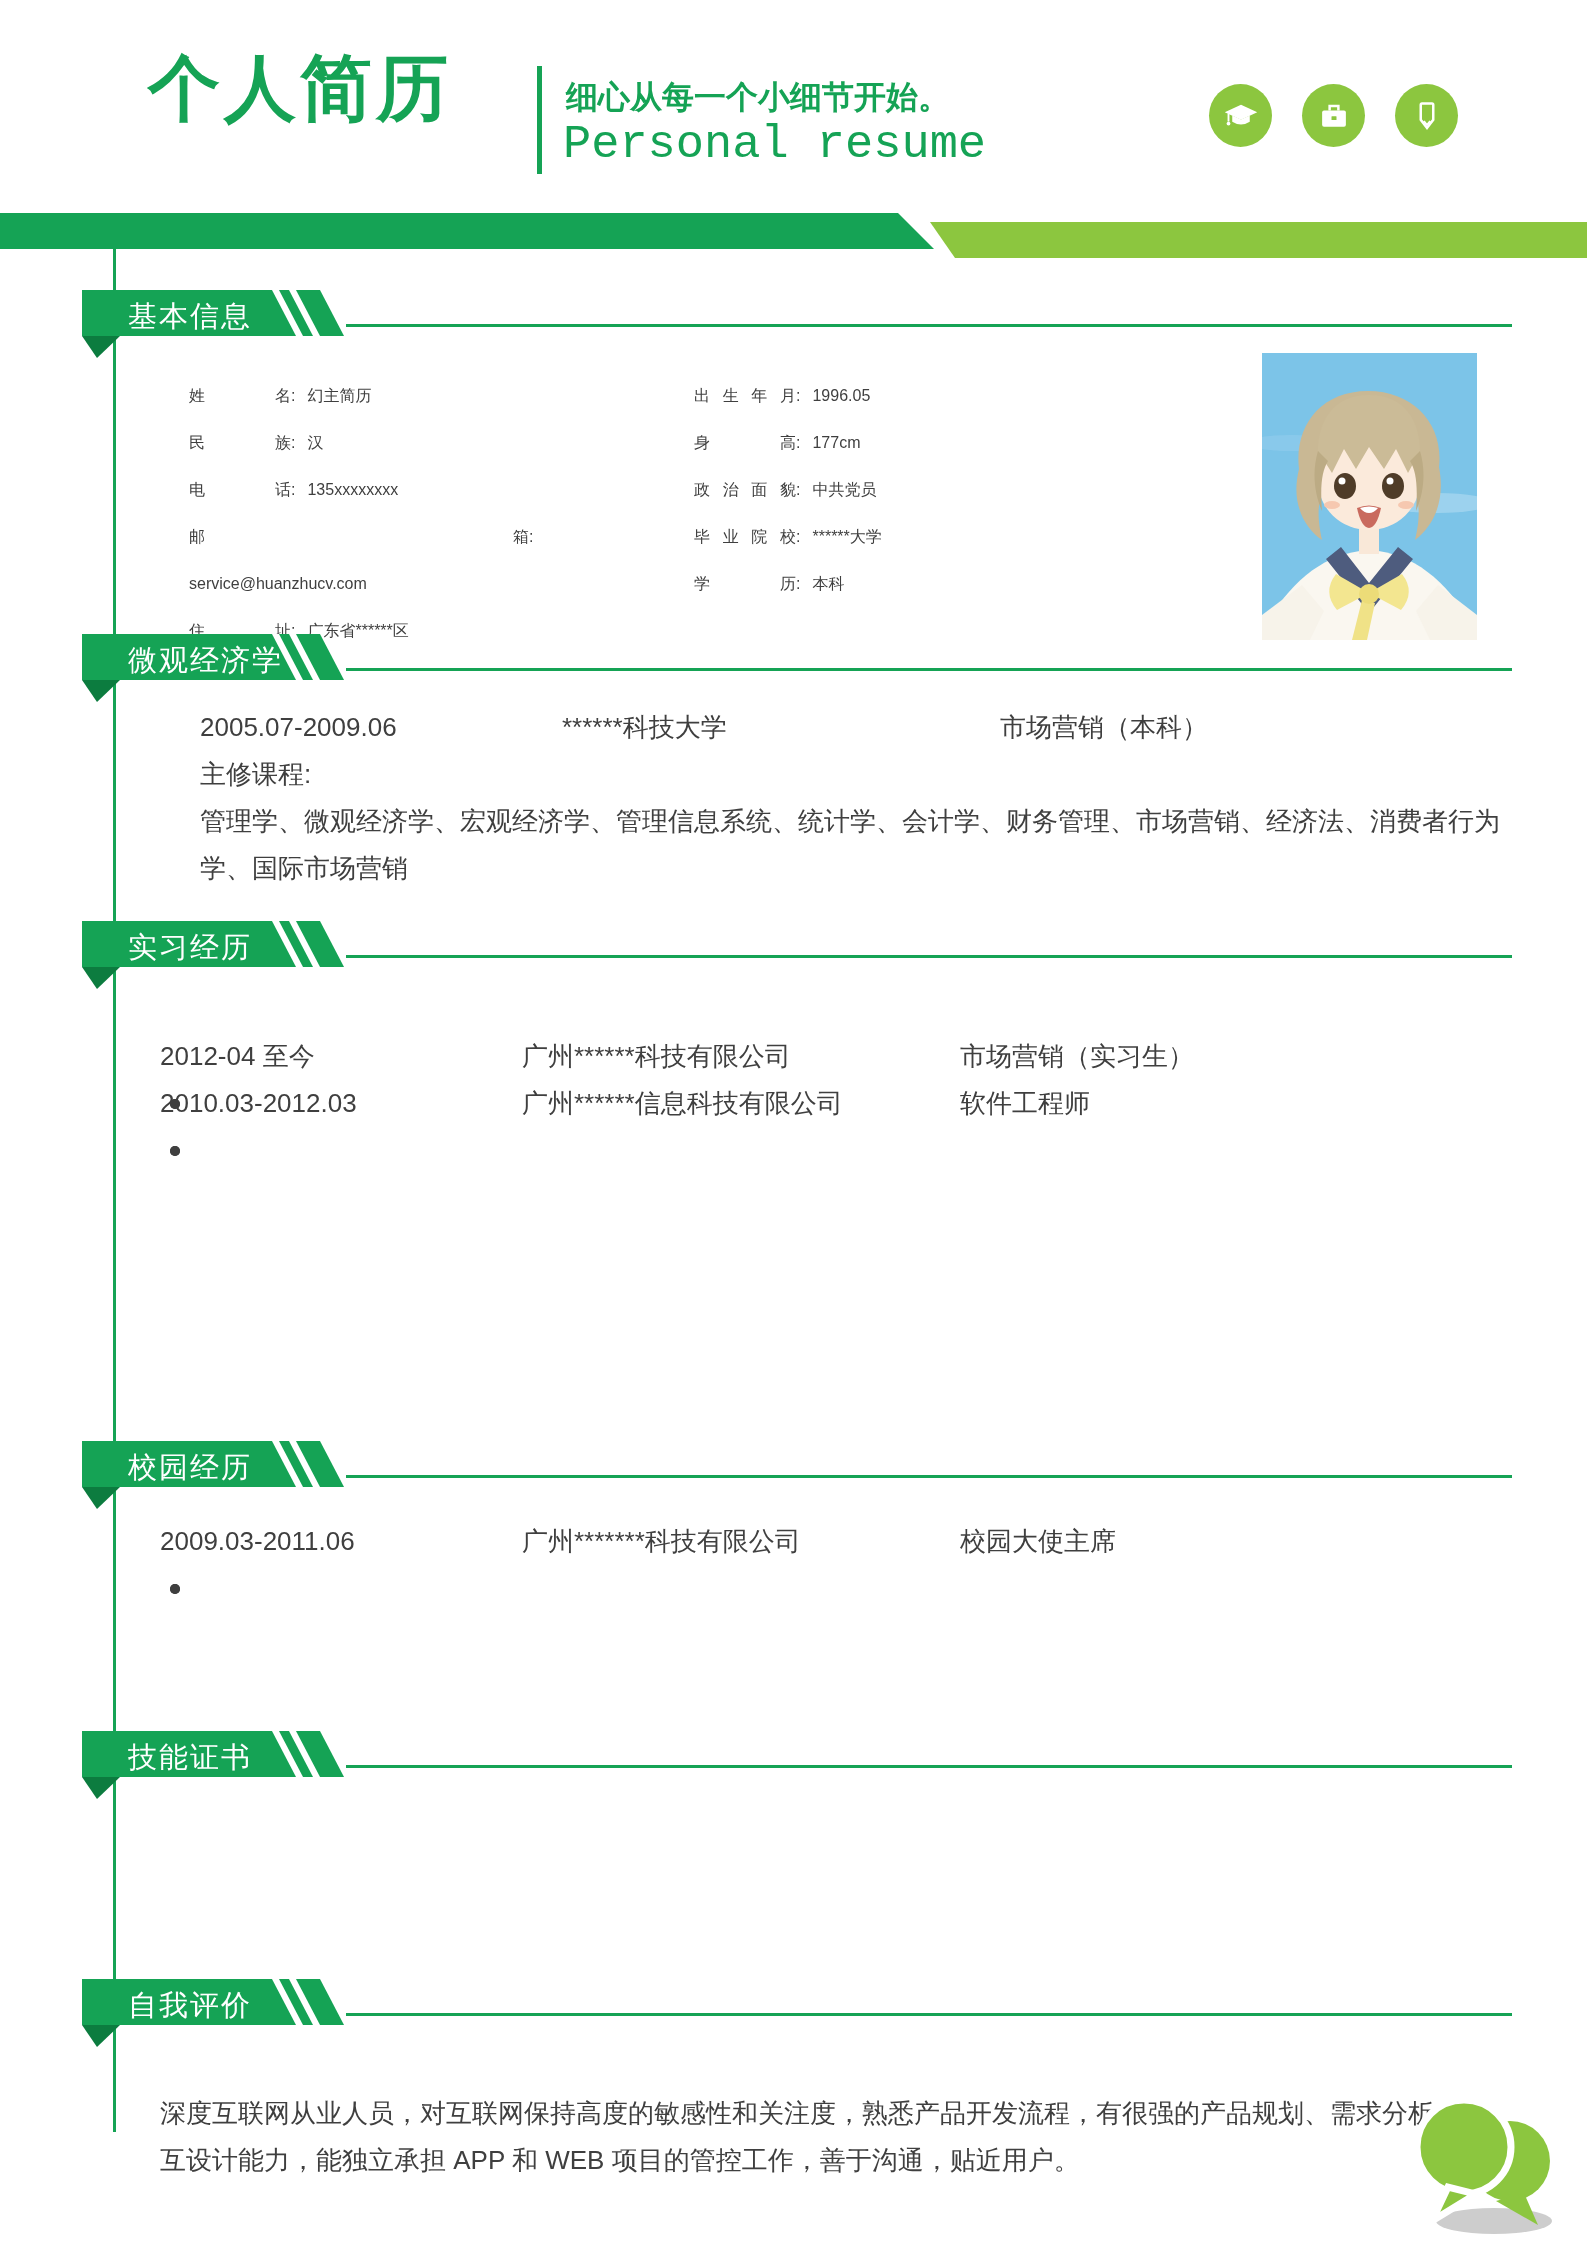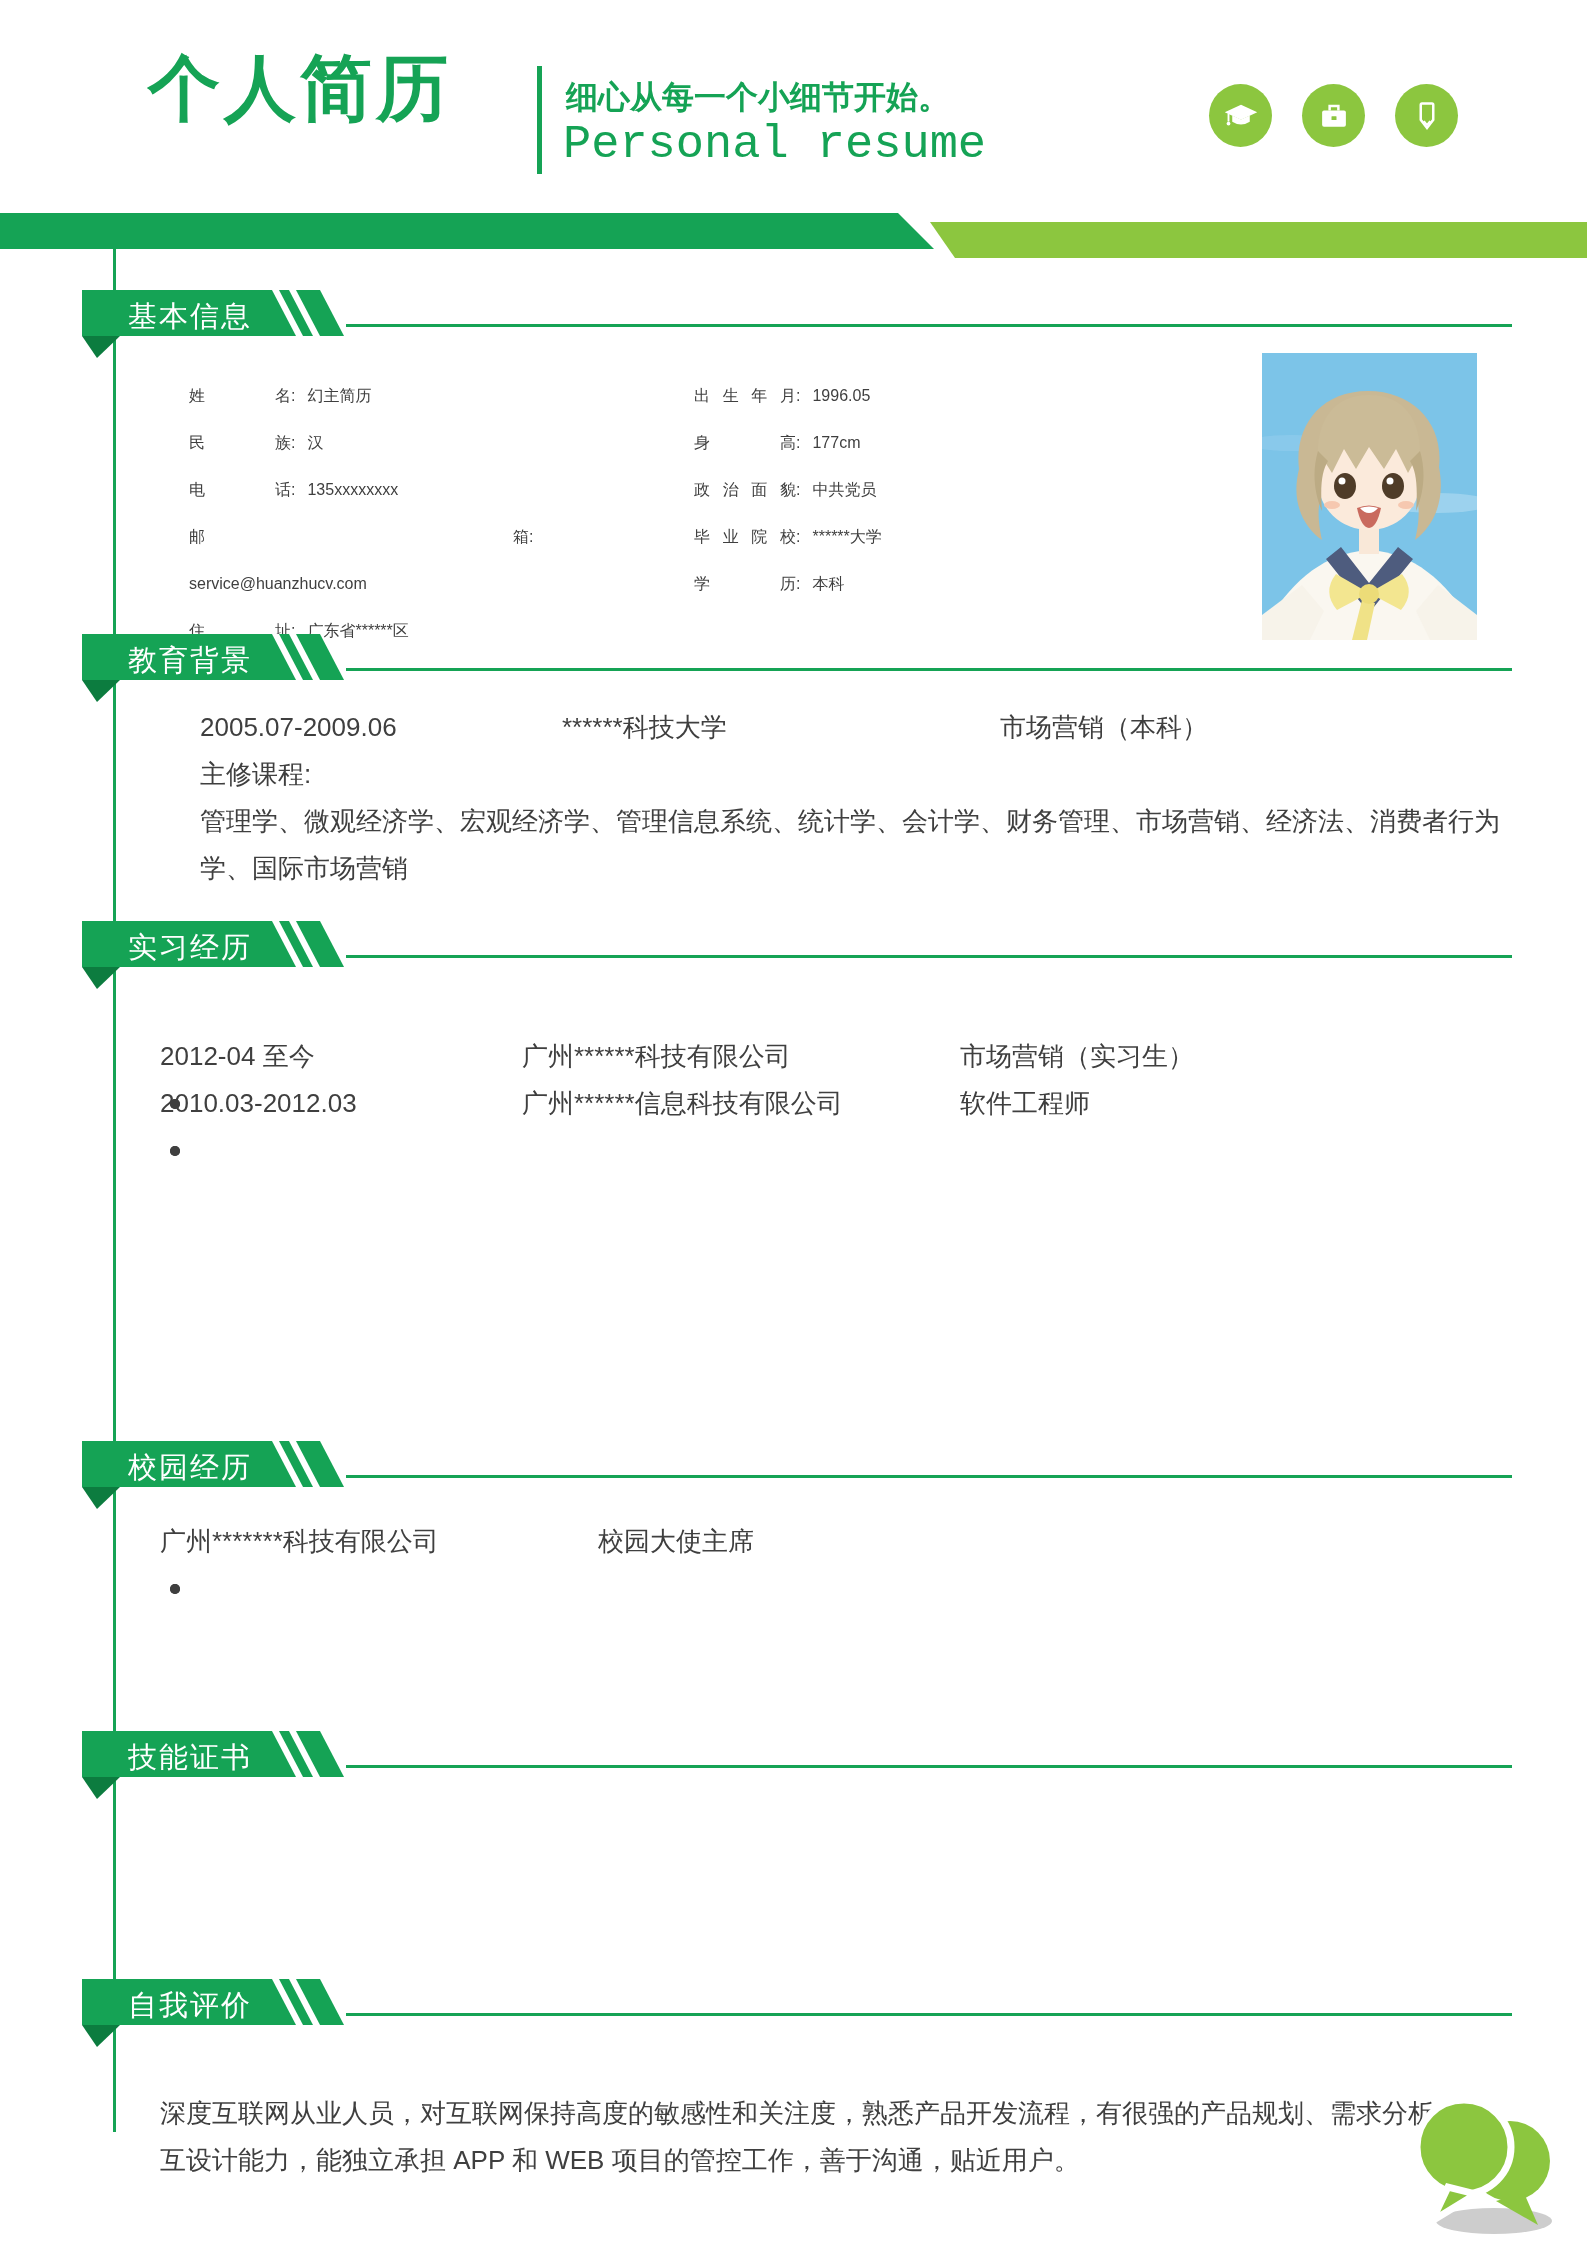--- a/index.html
+++ b/index.html
@@ -198,21 +198,21 @@
     </svg>
   </div>
 
   <section class="sec" style="top:634px;height:280px;">
     <svg class="ribbon" width="346" height="70" viewBox="0 0 346 70">
       <polygon points="0,0 238,0 262,46 0,46" fill="#15a355"></polygon>
       <polygon points="190,0 214,46 221,46 197,0" fill="#fff"></polygon>
       <polygon points="207,0 231,46 238,46 214,0" fill="#fff"></polygon>
       <polygon points="0,46 38,46 15,68" fill="#0c7c3f"></polygon>
     </svg>
-    <span class="sec-title">教育背景</span>
+    <span class="sec-title">微观经济学</span>
     <div class="sec-line"></div>
     <div class="sec-body" style="top:70px;margin-left:40px;">
       <div class="entry-head">
         <span class="period">2005.07-2009.06</span>
         <span class="org">******科技大学</span>
         <span class="role">市场营销（本科）</span>
       </div>
       <div class="courses-label">主修课程:</div>
       <div class="courses">管理学、微观经济学、宏观经济学、管理信息系统、统计学、会计学、财务管理、市场营销、经济法、消费者行为学、国际市场营销</div>
     </div>
@@ -263,20 +263,21 @@
       <polygon points="190,0 214,46 221,46 197,0" fill="#fff"></polygon>
       <polygon points="207,0 231,46 238,46 214,0" fill="#fff"></polygon>
       <polygon points="0,46 38,46 15,68" fill="#0c7c3f"></polygon>
     </svg>
     <span class="sec-title">校园经历</span>
     <div class="sec-line"></div>
     <div class="sec-body" style="top:77px;">
 
         <div class="entry">
           <div class="entry-head">
+            <span class="period">2009.03-2011.06</span>
             <span class="org">广州*******科技有限公司</span>
             <span class="role">校园大使主席</span>
           </div>
           <ul class="bullets">
 
           <li></li>
             <li></li>
           </ul>
         </div>
       </div>

